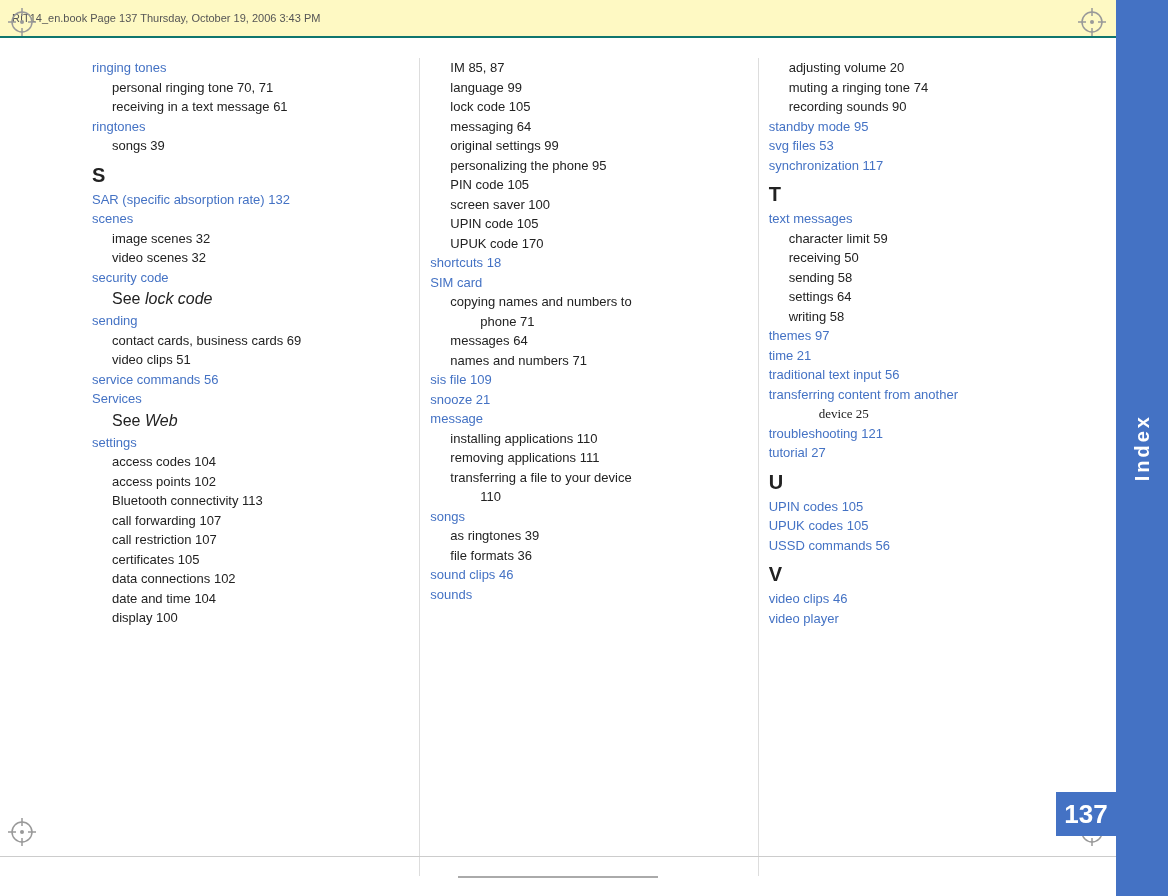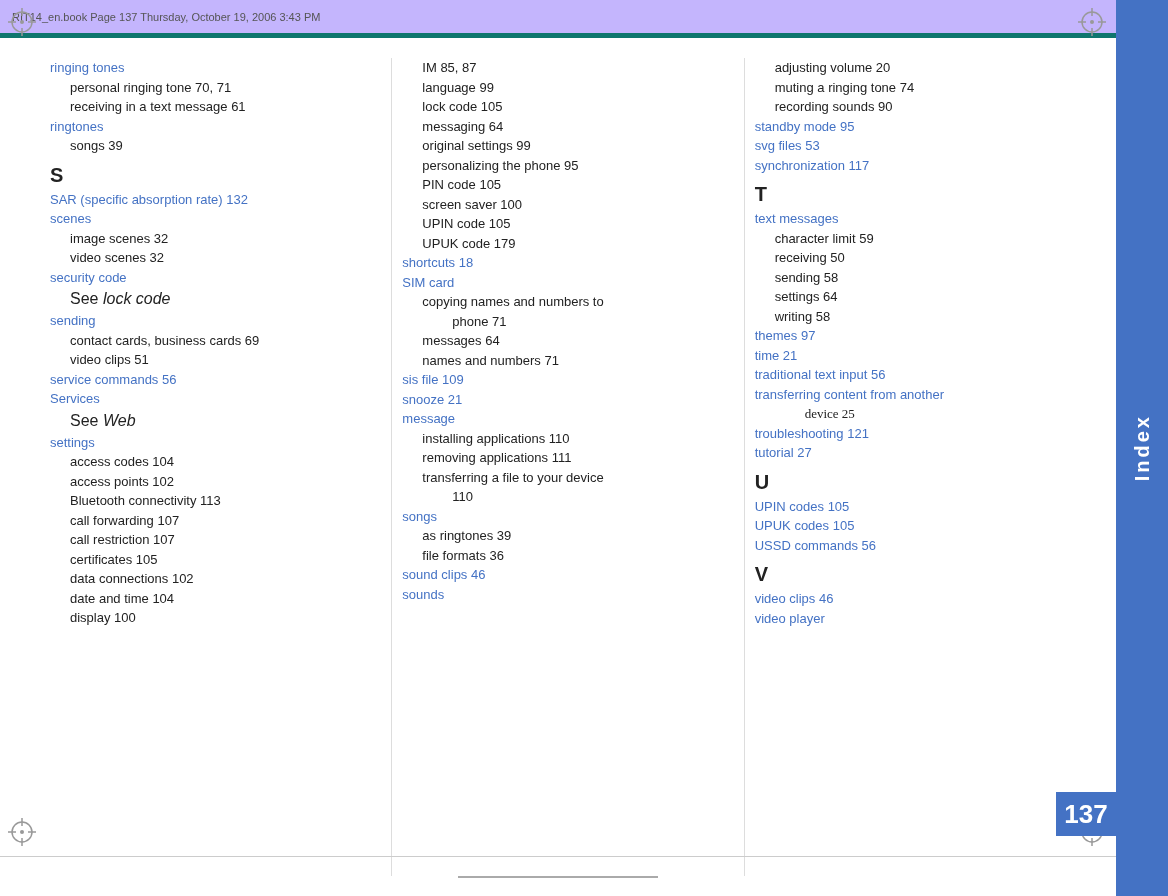--- a/index.html
+++ b/index.html
@@ -12,22 +12,22 @@
       color: #222;
       position: relative;
       overflow: hidden;
     }
 
     
     .header-bar {
       position: absolute;
       top: 0; left: 0; right: 0;
       height: 38px;
-      background: #c4b5fd;
-      border-bottom: 5px solid #0f766e;
+      background: #fef9c3;
+      border-bottom: 2px solid #0f766e;
       display: flex;
       align-items: center;
       padding: 0 12px;
       font-size: 11px;
       color: #555;
     }
 
     
     .right-sidebar {
       position: absolute;
@@ -83,20 +83,21 @@
       bottom: 0;
       display: flex;
       flex-direction: column;
     }
 
     .columns {
       display: flex;
       flex: 1;
       padding: 20px 30px 20px 50px;
       gap: 0;
+      margin-left: 42px;
     }
 
     .col {
       flex: 1;
       padding-right: 20px;
     }
 
     .col-divider {
       width: 1px;
       background: #ddd;
@@ -249,21 +250,21 @@
     <div class="col" id="col2">
         <div class="sub-entry">IM  85, 87</div>
         <div class="sub-entry">language  99</div>
         <div class="sub-entry">lock code  105</div>
         <div class="sub-entry">messaging  64</div>
         <div class="sub-entry">original settings  99</div>
         <div class="sub-entry">personalizing the phone  95</div>
         <div class="sub-entry">PIN code  105</div>
         <div class="sub-entry">screen saver  100</div>
         <div class="sub-entry">UPIN code  105</div>
-        <div class="sub-entry">UPUK code  179</div>
+        <div class="sub-entry">UPUK code  170</div>
         <div class="main-entry">shortcuts  18</div>
         <div class="main-entry">SIM card</div>
         <div class="sub-entry">copying names and numbers to</div>
         <div class="sub-entry" style="padding-left: 50px;">phone  71</div>
         <div class="sub-entry">messages  64</div>
         <div class="sub-entry">names and numbers  71</div>
         <div class="main-entry">sis file  109</div>
         <div class="main-entry">snooze  21</div>
         <div class="main-entry">message</div>
         <div class="sub-entry">installing applications  110</div>

